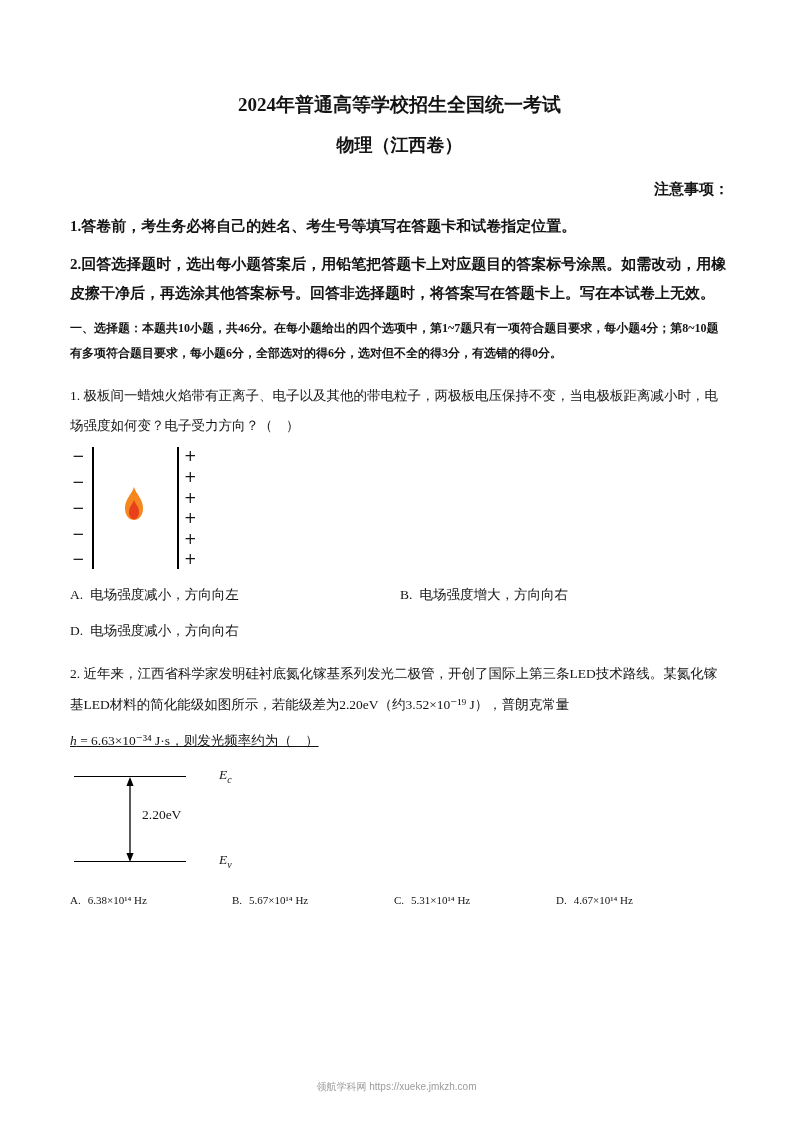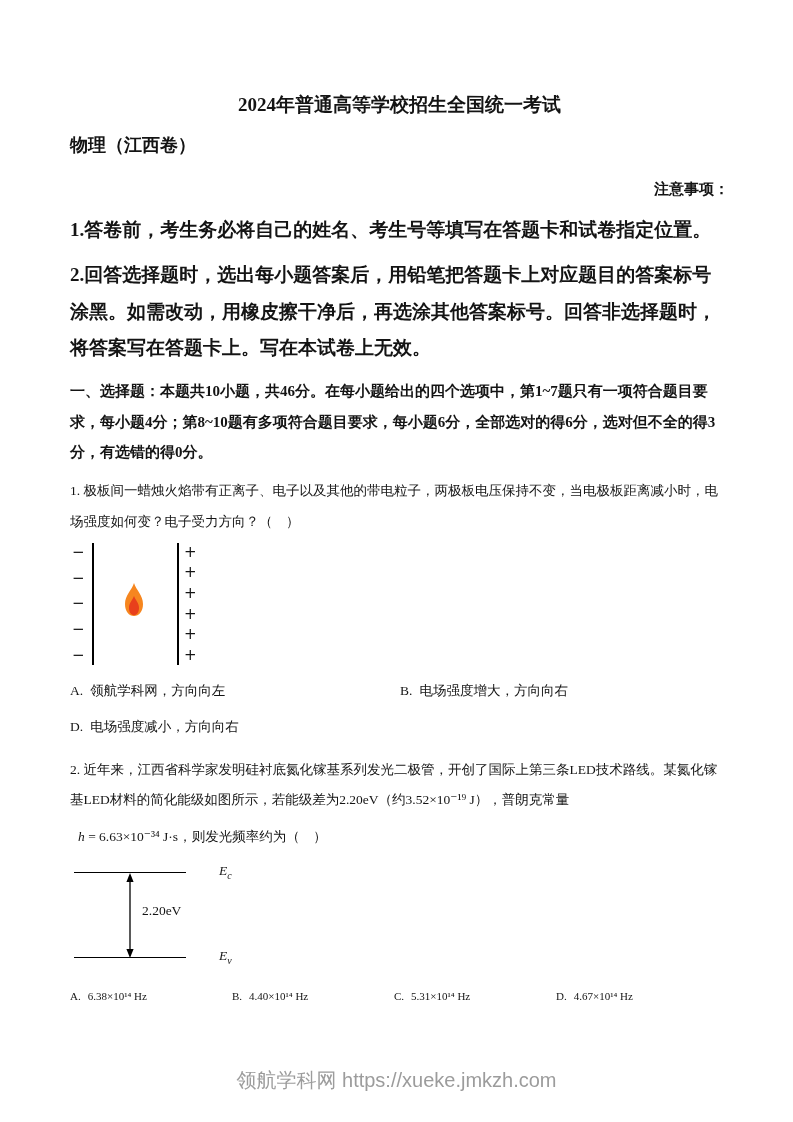--- a/index.html
+++ b/index.html
@@ -10,28 +10,28 @@
     height: 1122px;
     margin: 0 auto;
     background: #ffffff;
     color: #141414;
     font-family: "Liberation Serif", "DejaVu Serif", serif;
     overflow: hidden;
   }
   .content { position: absolute; left: 70px; right: 64px; top: 92px; }
 
   .title1 { text-align: center; font-weight: bold; font-size: 19px; line-height: 26px; margin: 0 0 15px 0; }
-  .title2 { font-weight: bold; font-size: 18px; line-height: 24px; margin: 0 0 21px 0; }
+  .title2 { text-align: center; font-weight: bold; font-size: 18px; line-height: 24px; margin: 0 0 21px 0; }
 
   .notes-heading { font-weight: bold; font-size: 15px; line-height: 22px; margin: 0 0 12px 0; text-align: right; }
-  .note-item { font-weight: bold; font-size: 19px; line-height: 1.92; margin: 0 0 9px 0; }
-  .section-heading { font-weight: bold; font-size: 15px; line-height: 2.05; margin: 0 0 8px 0; }
+  .note-item { font-weight: bold; font-size: 15px; line-height: 1.92; margin: 0 0 9px 0; }
+  .section-heading { font-weight: bold; font-size: 12px; line-height: 2.05; margin: 0 0 15px 0; }
 
   .qtext { font-size: 13.5px; line-height: 2.25; margin: 0 0 6px 0; font-weight: normal; }
-  .formula-line { margin: 6px 0 10px 8px; }
+  .formula-line { margin: 6px 0 10px 0; text-decoration: underline; }
   .var { font-style: italic; font-family: "Liberation Serif", "DejaVu Serif", serif; }
 
   
   .fig1 { position: relative; width: 140px; height: 122px; margin: 2px 0 14px 2px; }
   .sign-col { position: absolute; top: 2px; bottom: 2px; display: flex; flex-direction: column; justify-content: space-between; font-size: 15px; line-height: 1; font-family: "DejaVu Sans", sans-serif; }
   .minus-col { left: 0; }
   .plus-col { left: 112px; }
   .plate { position: absolute; top: 0; bottom: 0; width: 1.6px; background: #000; }
   .plate-left { left: 20px; }
   .plate-right { left: 105px; }
@@ -48,21 +48,21 @@
   .elabel sub { font-size: 10px; font-style: italic; }
   .gap-arrow { position: absolute; left: 48px; top: 11px; width: 16px; height: 85px; }
   .gap-label { position: absolute; left: 68px; top: 41px; font-style: normal; text-align: center; }
 
   
   .opt-grid { display: grid; grid-template-columns: 330px auto; row-gap: 12px; font-size: 13.5px; line-height: 24px; margin: 4px 0 16px 0; }
   .opt-row { display: flex; font-size: 11px; line-height: 24px; margin: 2px 0 0 0; }
   .opt-row .opt { width: 162px; }
   .opt-label { margin-right: 7px; }
 
-  .footer { position: absolute; left: 0; right: 0; bottom: 28px; text-align: center; color: #9c9c9c; font-size: 20px; font-family: "Liberation Sans", "DejaVu Sans", sans-serif; }
+  .footer { position: absolute; left: 0; right: 0; bottom: 28px; text-align: center; color: #9c9c9c; font-size: 10px; font-family: "Liberation Sans", "DejaVu Sans", sans-serif; }
 </style>
 </head>
 <body>
 
 <div class="page">
   <div class="content">
 
     <p class="title1">2024年普通高等学校招生全国统一考试</p>
     <p class="title2">物理（江西卷）</p>
 
@@ -93,21 +93,21 @@
         <span>+</span>
         <span>+</span>
         <span>+</span>
         <span>+</span>
         <span>+</span>
       </div>
     </div>
 
     <div class="opt-grid">
       <div class="opt">
-        <span class="opt-label">A.</span><span>领航学科网，方向向左</span>
+        <span class="opt-label">A.</span><span>电场强度减小，方向向左</span>
       </div>
       <div class="opt">
         <span class="opt-label">B.</span><span>电场强度增大，方向向右</span>
       </div>
       <div class="opt">
         <span class="opt-label">D.</span><span>电场强度减小，方向向右</span>
       </div>
     </div>
 
     <p class="qtext">2. 近年来，江西省科学家发明硅衬底氮化镓基系列发光二极管，开创了国际上第三条LED技术路线。某氮化镓基LED材料的简化能级如图所示，若能级差为2.20eV（约3.52×10⁻¹⁹ J），普朗克常量</p>
@@ -126,21 +126,21 @@
         <polygon points="8,85 4.4,76 11.6,76" fill="#000"></polygon>
       </svg>
       <span class="gap-label">2.20eV</span>
     </div>
 
     <div class="opt-row">
       <div class="opt">
         <span class="opt-label">A.</span><span>6.38×10¹⁴ Hz</span>
       </div>
       <div class="opt">
-        <span class="opt-label">B.</span><span>4.40×10¹⁴ Hz</span>
+        <span class="opt-label">B.</span><span>5.67×10¹⁴ Hz</span>
       </div>
       <div class="opt">
         <span class="opt-label">C.</span><span>5.31×10¹⁴ Hz</span>
       </div>
       <div class="opt">
         <span class="opt-label">D.</span><span>4.67×10¹⁴ Hz</span>
       </div>
     </div>
 
   </div>

